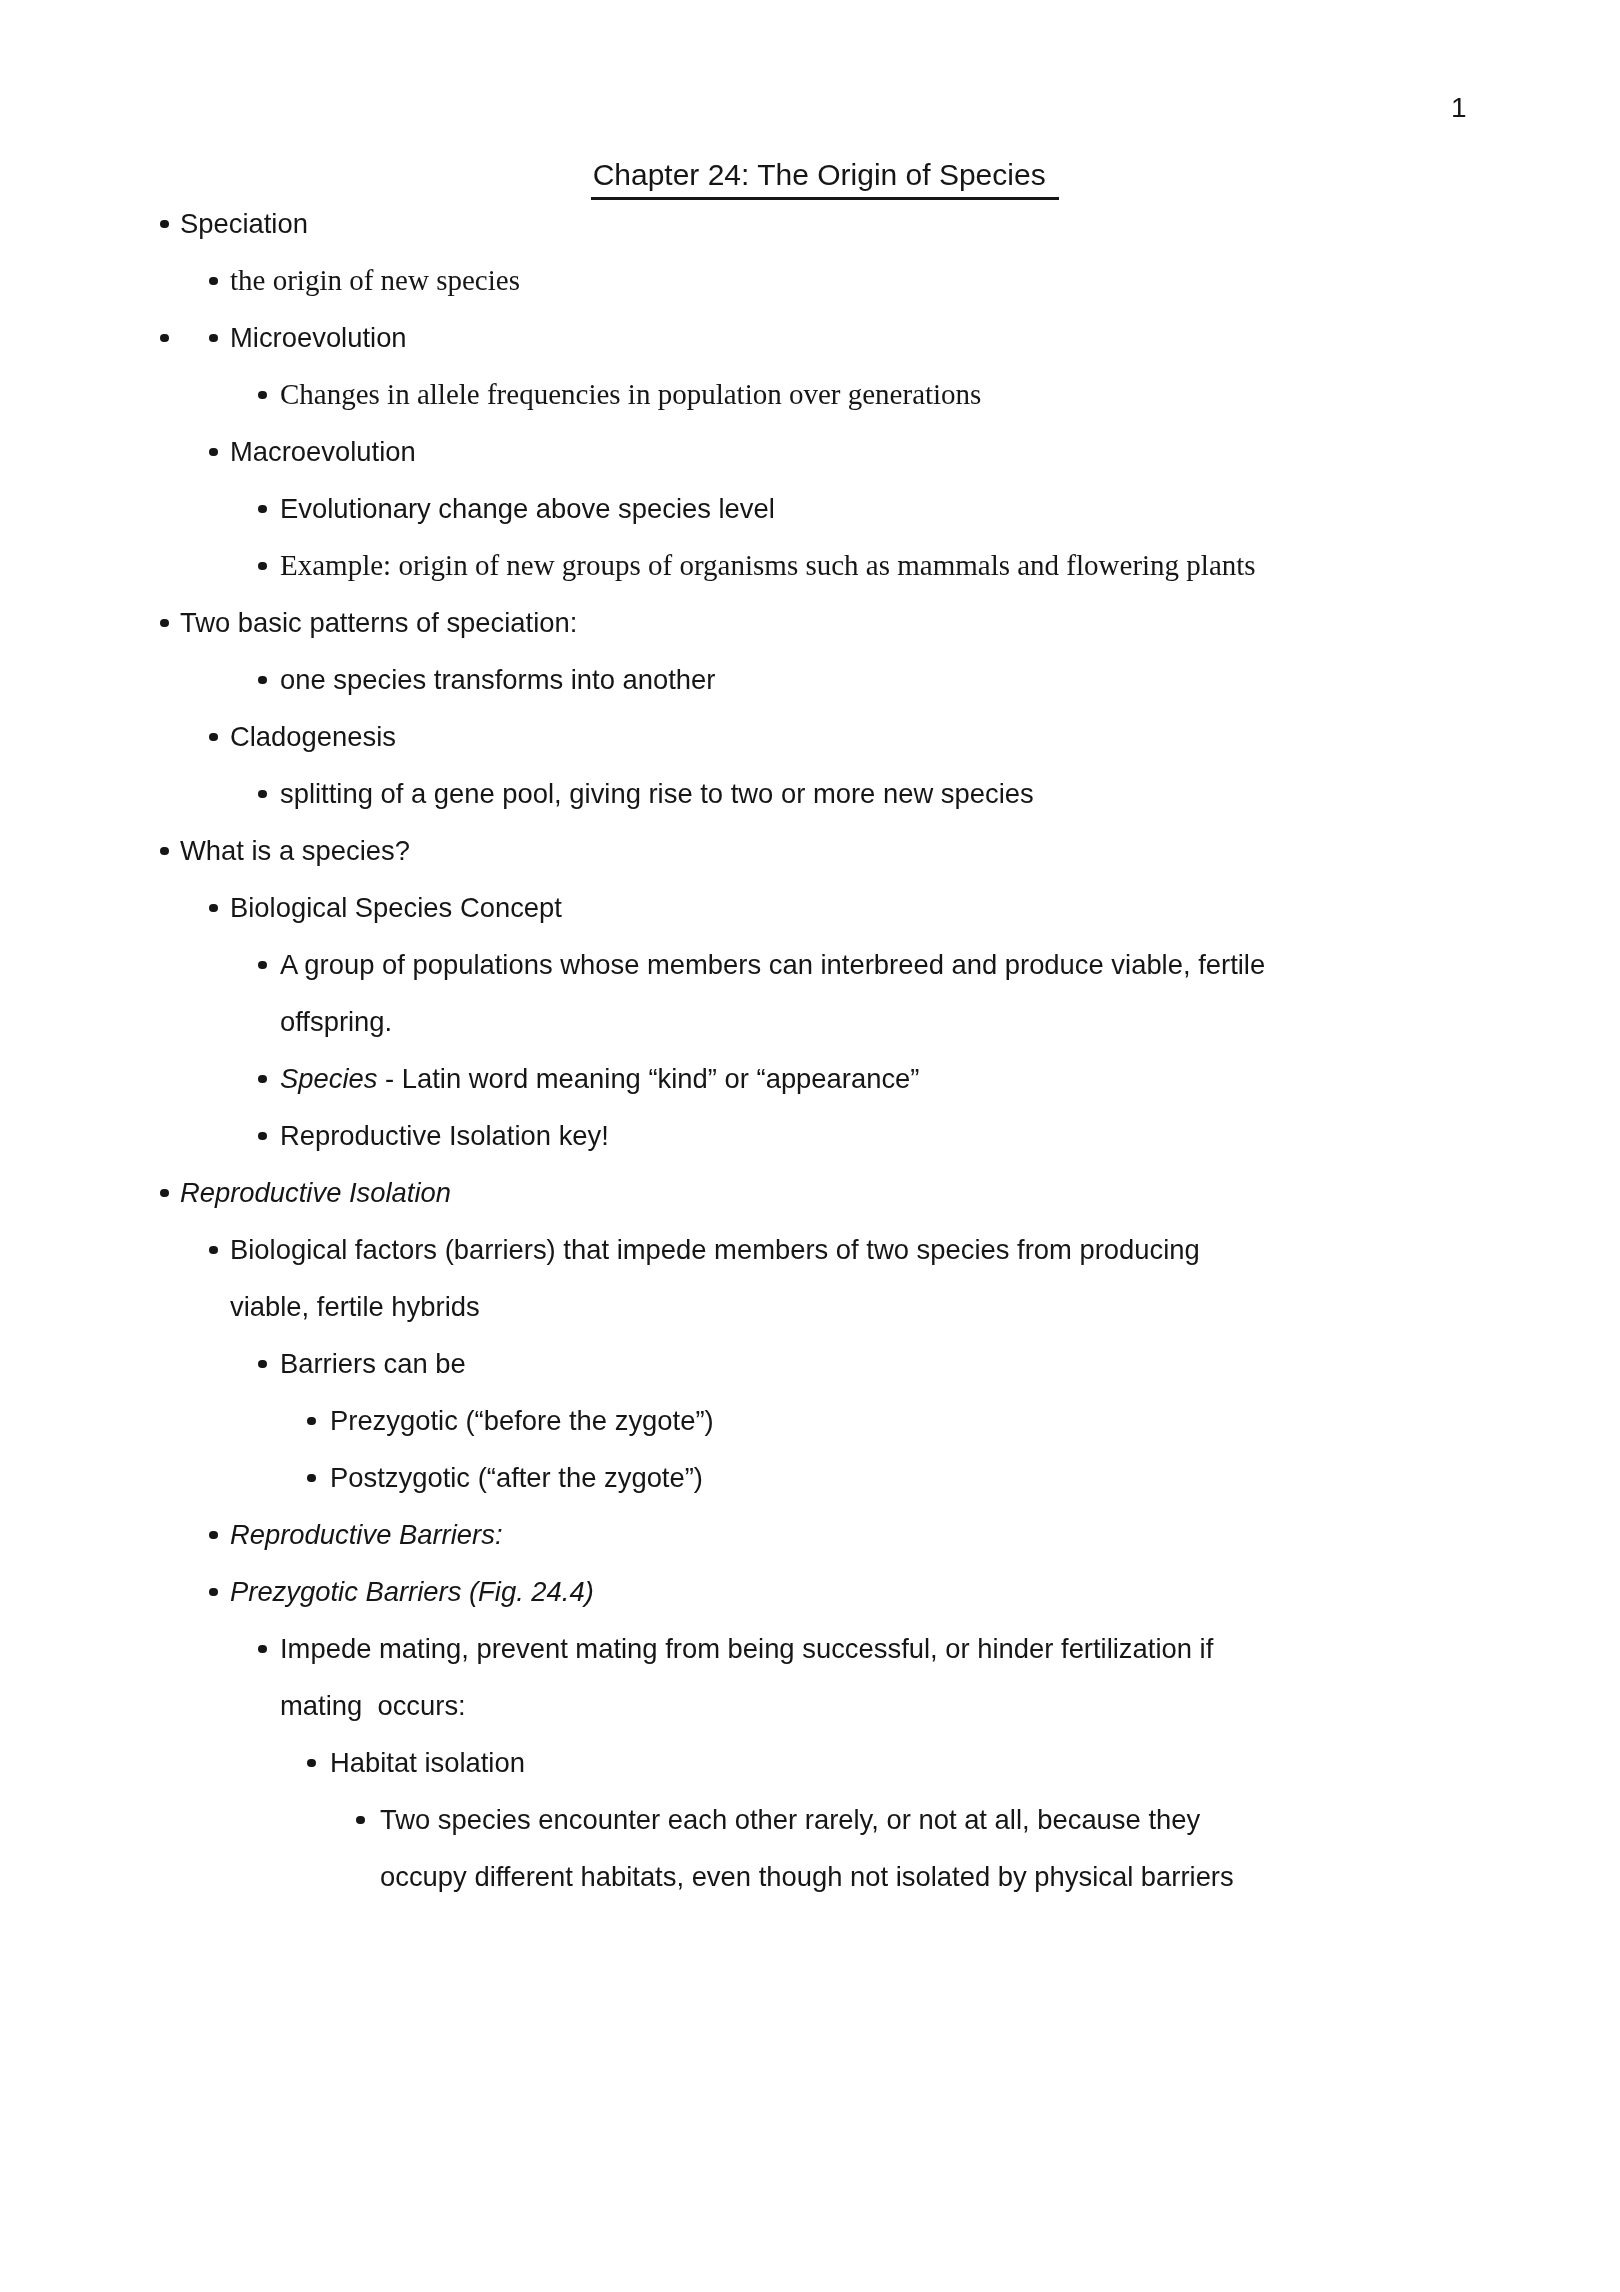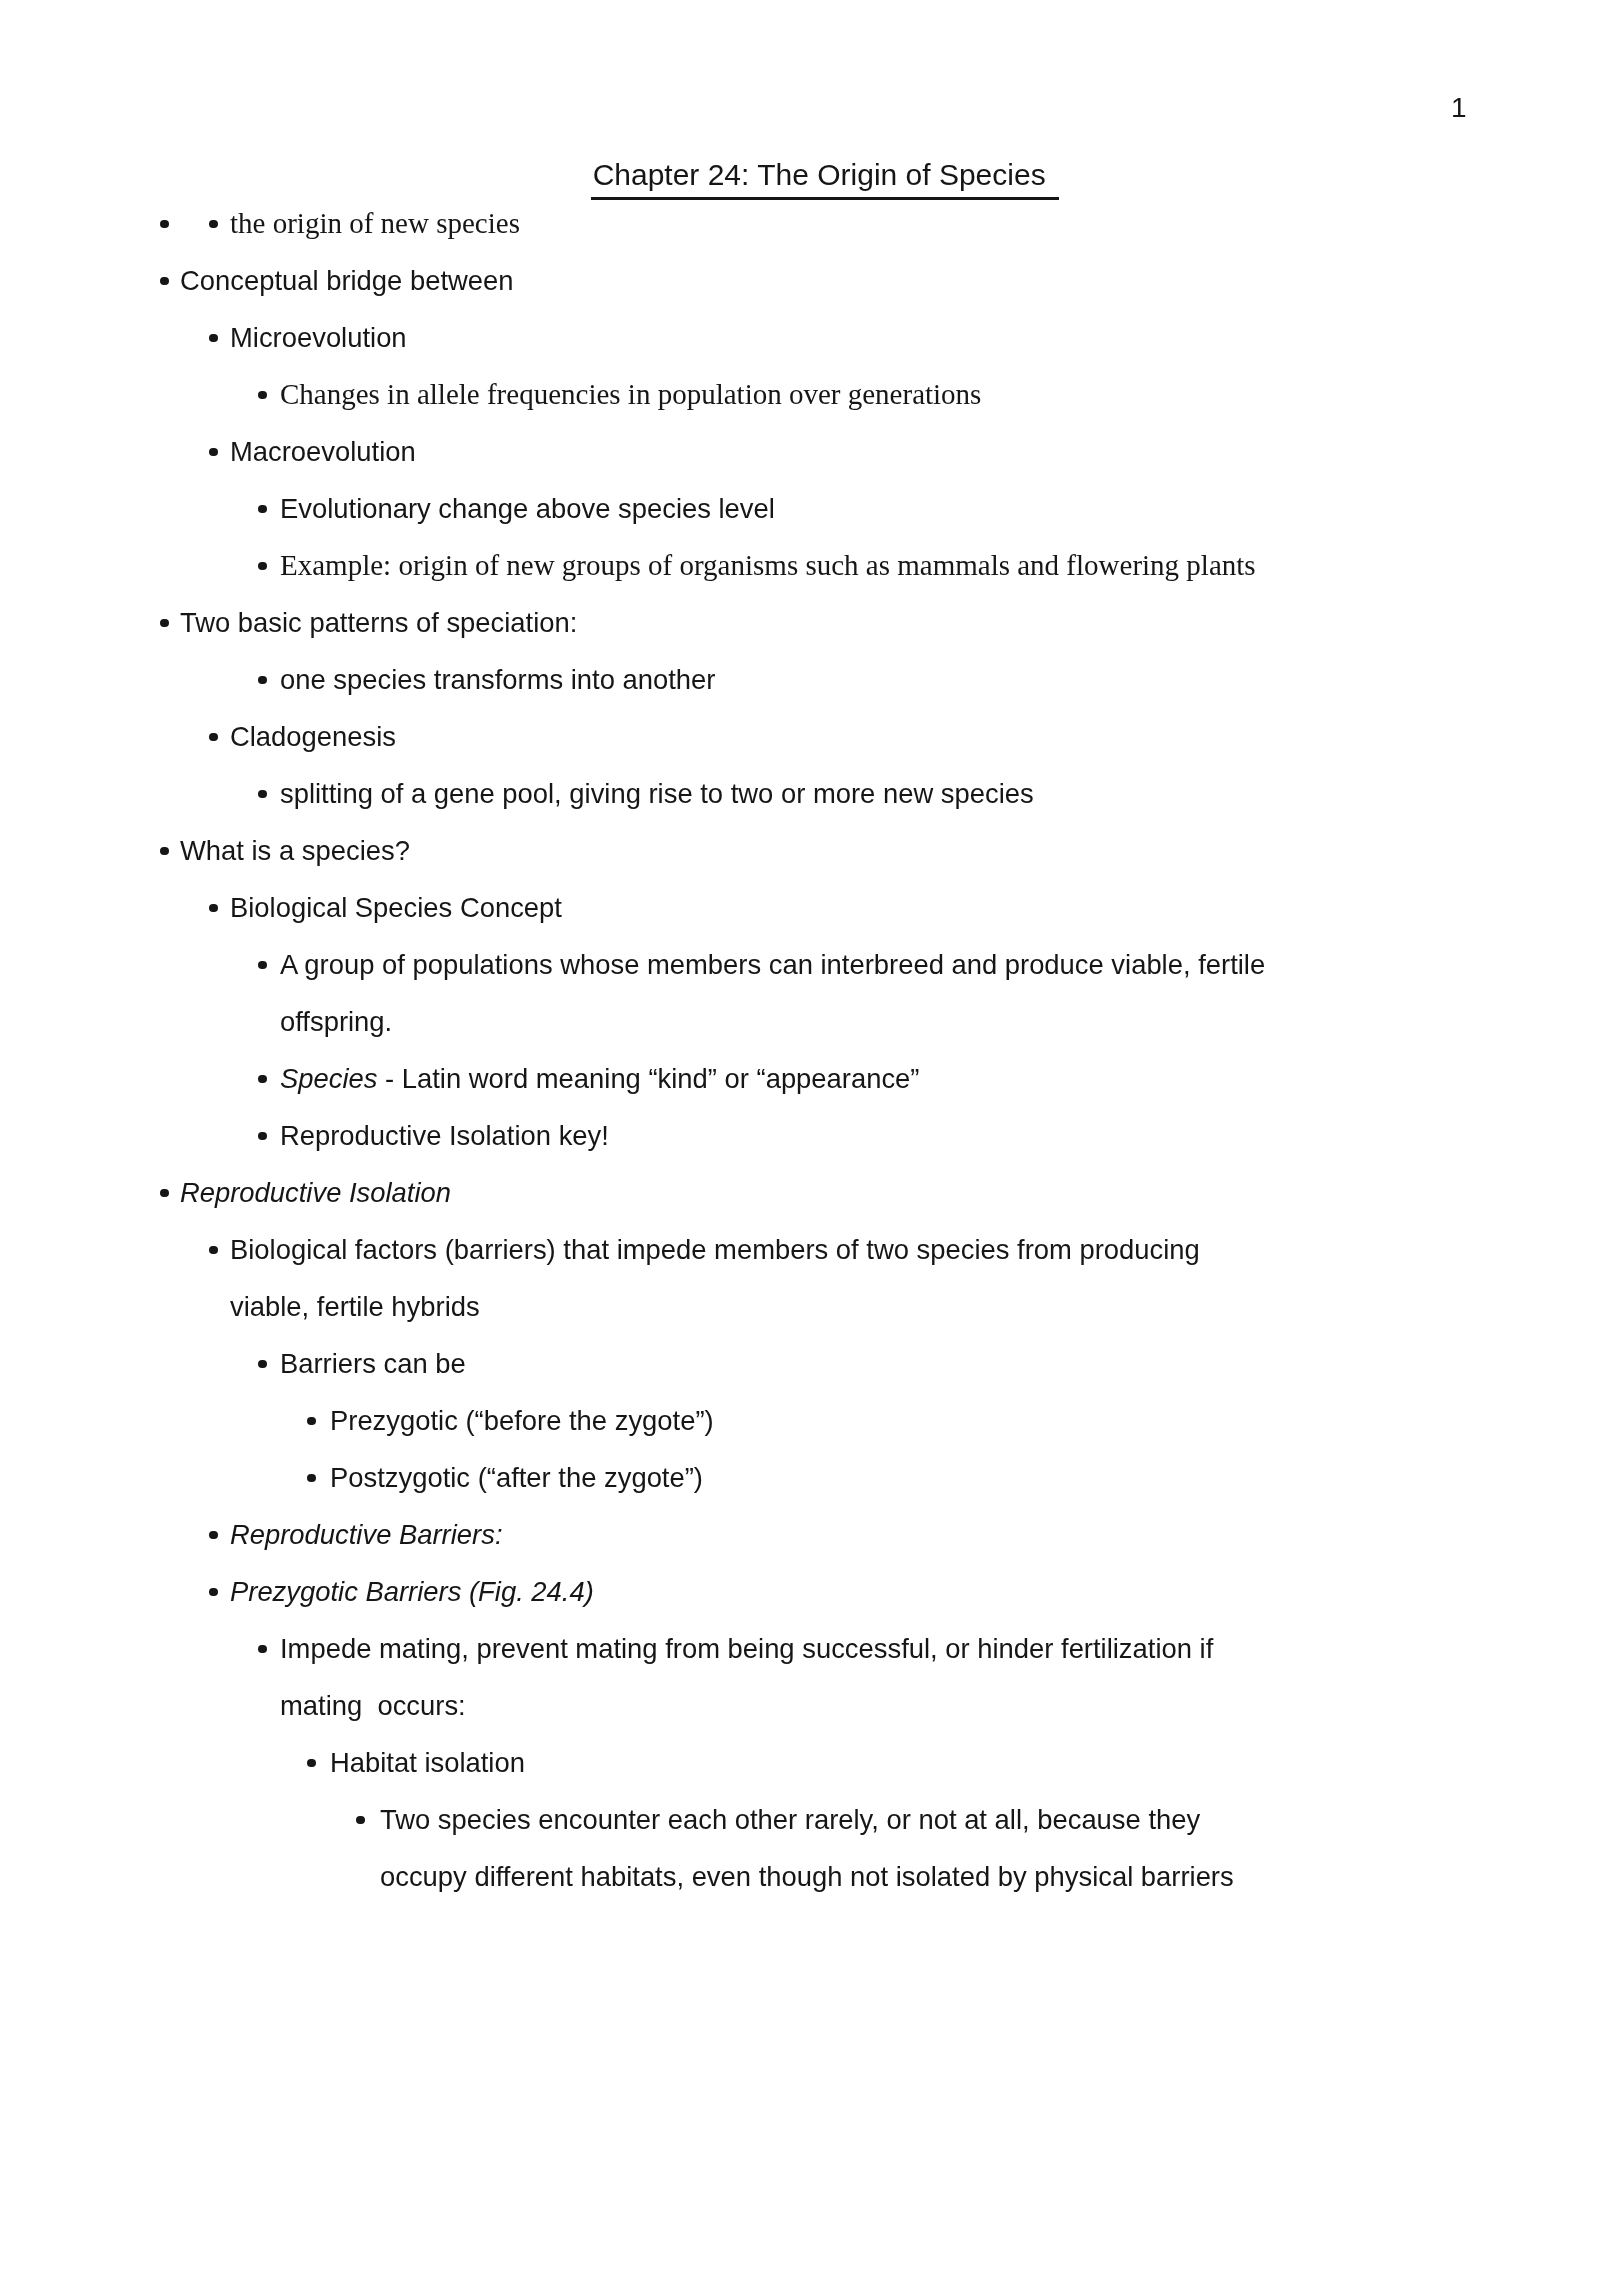--- a/index.html
+++ b/index.html
@@ -85,28 +85,28 @@
 <div class="page">
   <div class="page-number">1</div>
 
   <div class="title-wrap">
     <span class="title-text">Chapter 24: The Origin of Species</span>
   </div>
 
   <div class="outline" id="outline">
       <div class="item lv1">
         <span class="bullet"></span>
+        <div class="line"><span class="seg-sans">Speciation</span></div>
       </div>
       <div class="item lv2">
         <span class="bullet"></span>
         <div class="line"><span class="seg-serif">the origin of new species</span></div>
       </div>
       <div class="item lv1">
         <span class="bullet"></span>
-        <div class="line"><span class="seg-sans">Conceptual bridge between</span></div>
       </div>
       <div class="item lv2">
         <span class="bullet"></span>
         <div class="line"><span class="seg-sans">Microevolution</span></div>
       </div>
       <div class="item lv3">
         <span class="bullet"></span>
         <div class="line"><span class="seg-serif">Changes in allele frequencies in population over generations</span></div>
       </div>
       <div class="item lv2">

